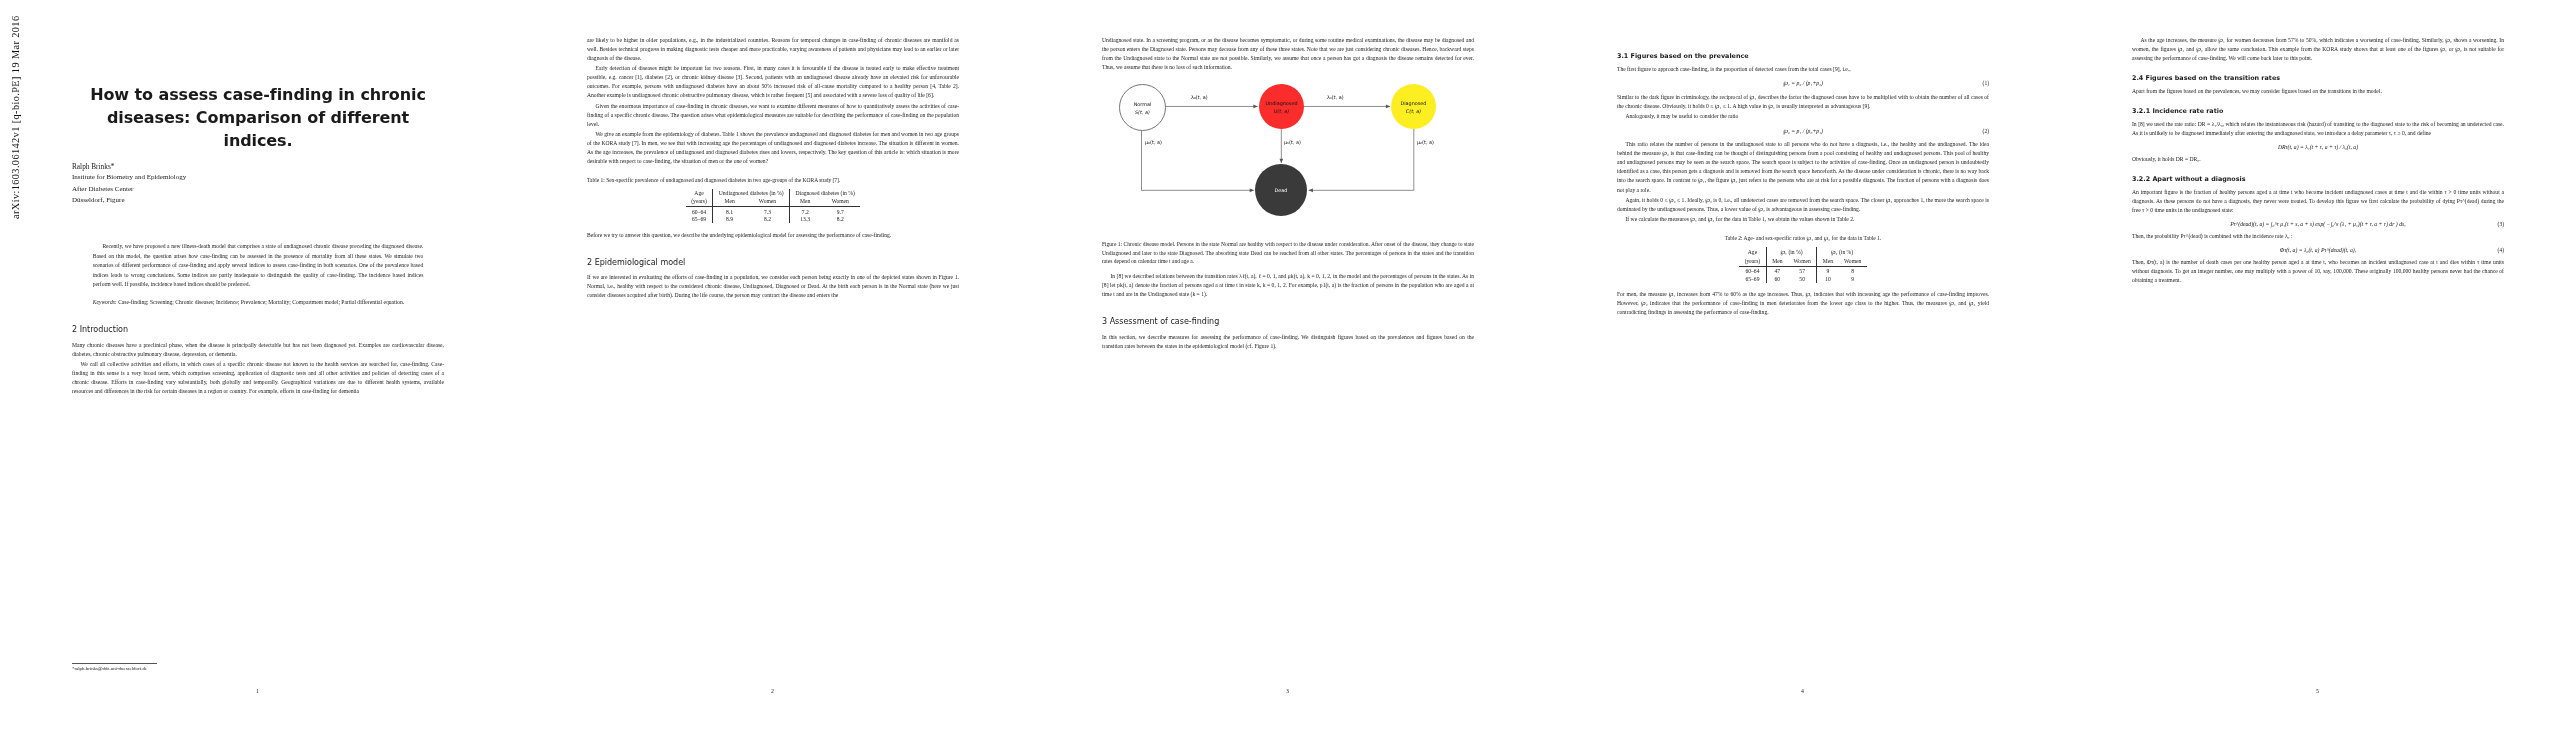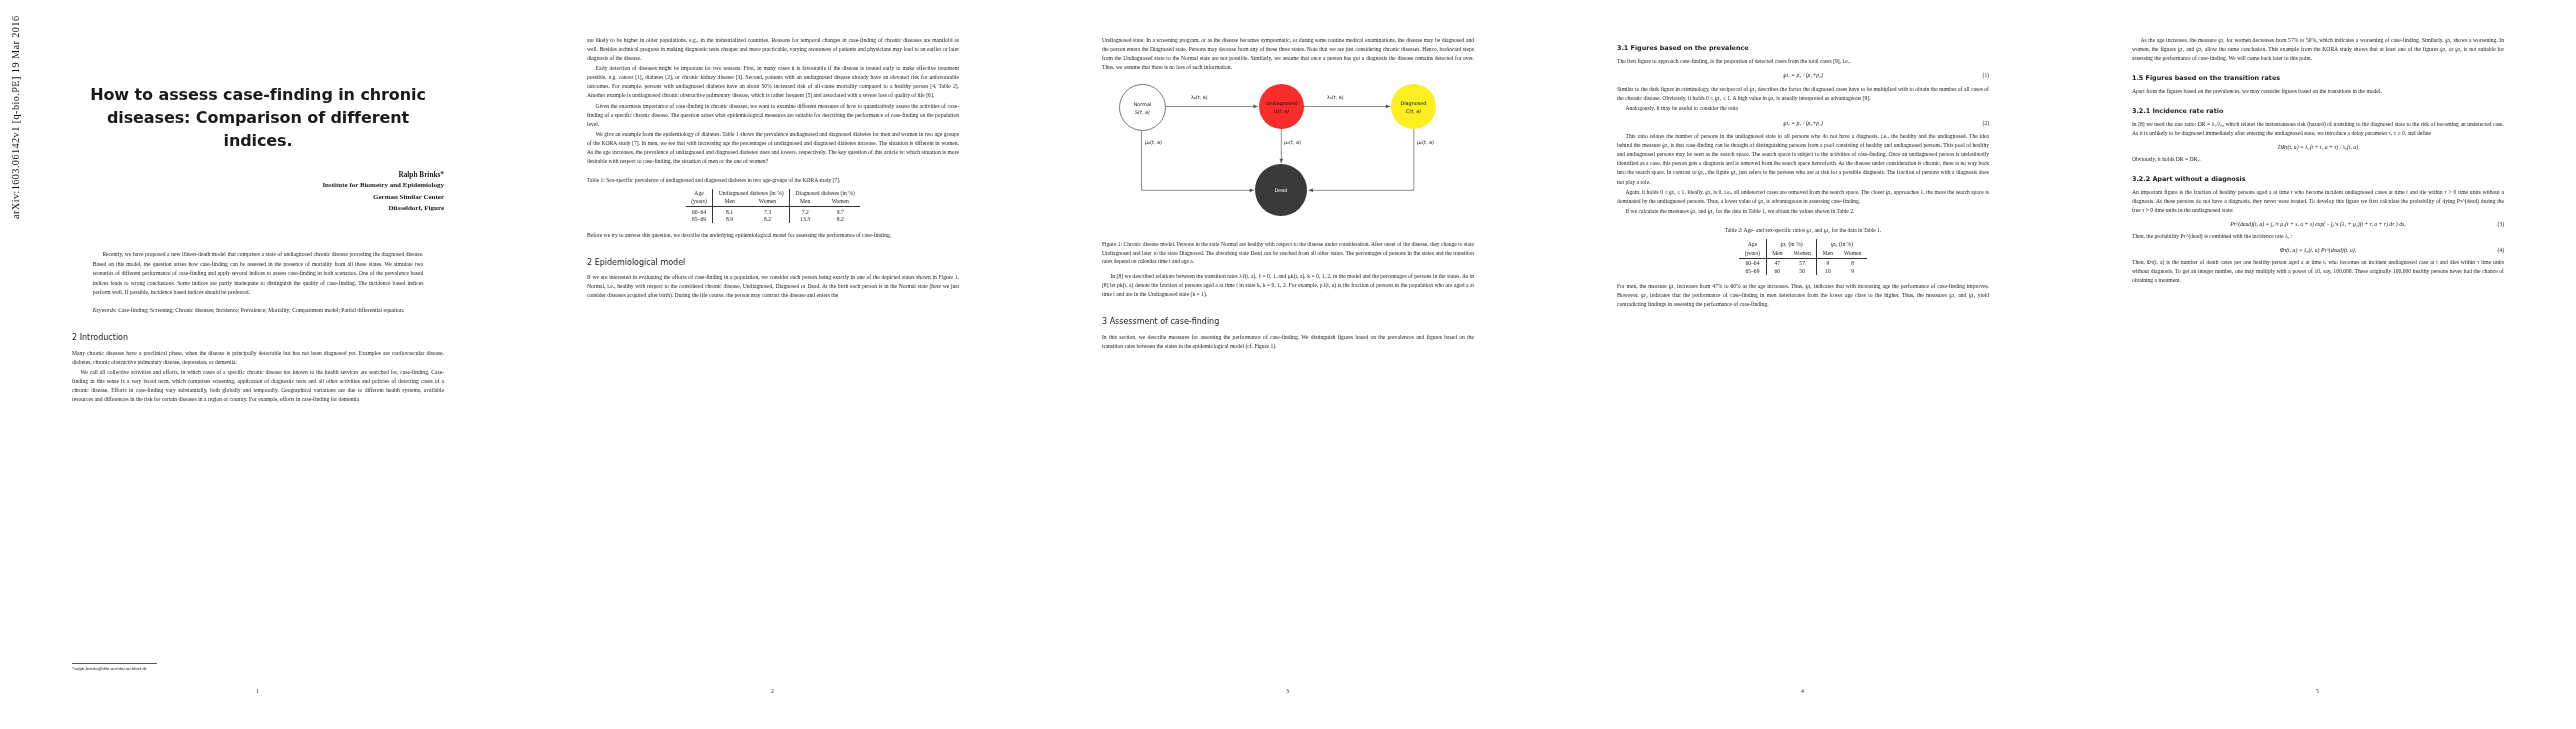--- a/index.html
+++ b/index.html
@@ -14,21 +14,21 @@
   .arxiv-stamp{
     position:absolute;left:9.7px;top:219px;width:377px;
     transform:rotate(-90deg);transform-origin:0 0;
     font-family:"Liberation Serif","DejaVu Serif",serif;
     font-size:10.3px;letter-spacing:0.4px;color:#111;white-space:nowrap;
   }
   
   .title{font-family:"DejaVu Sans","Liberation Sans",sans-serif;
          font-weight:bold;font-size:16px;line-height:1.45;text-align:center;
          margin:47px 0 0 0;letter-spacing:-0.1px;}
-  .author{text-align:right;font-size:7px;margin-top:16px;line-height:1.62;font-weight:bold;}
+  .author{text-align:left;font-size:7px;margin-top:8px;line-height:1.62;}
   .author .nm{font-size:7.3px;}
   .abstract{margin:36px 20.7px 0 20.7px;font-size:5.6px;line-height:1.68;
             text-align:justify;text-justify:inter-word;}
   .abstract p{margin:0 0 5.5px 0;text-indent:9.7px;}
   .kw{margin:8.5px 20.7px 0 20.7px;font-size:5.6px;line-height:1.68;text-align:justify;}
   .kw i{font-style:italic;}
   h2.sec{font-family:"DejaVu Sans","Liberation Sans",sans-serif;font-weight:normal;
          font-size:8px;margin:18px 0 6.7px 0;}
   h3.sub{font-family:"DejaVu Sans","Liberation Sans",sans-serif;font-weight:bold;
          font-size:6.4px;margin:11px 0 4.9px 0;}
@@ -70,21 +70,21 @@
   <div class="page">
     <div class="arxiv-stamp">arXiv:1603.06142v1  [q-bio.PE]  19 Mar 2016</div>
     <div class="col">
       <div class="title">
         <span>How to assess case-finding in chronic</span><br>
         <span>diseases: Comparison of different indices.</span>
       </div>
       <div class="author">
         <div class="nm">Ralph Brinks*</div>
         <div>Institute for Biometry and Epidemiology</div>
-        <div>German Similar Center</div>
+        <div>After Diabetes Center</div>
         <div>Düsseldorf, Figure</div>
       </div>
       <div class="abstract">
         <p>Recently, we have proposed a new illness-death model that comprises a state of undiagnosed chronic disease preceding the diagnosed disease. Based on this model, the question arises how case-finding can be assessed in the presence of mortality from all these states. We simulate two scenarios of different performance of case-finding and apply several indices to assess case-finding in both scenarios. One of the prevalence based indices leads to wrong conclusions. Some indices are partly inadequate to distinguish the quality of case-finding. The incidence based indices perform well. If possible, incidence based indices should be preferred.</p>
       </div>
       <div class="kw">
         <i>Keywords:</i>
         <span>Case-finding; Screening; Chronic diseases; Incidence; Prevalence; Mortality; Compartment model; Partial differential equation.</span>
       </div>
       <h2 class="sec">2  Introduction</h2>
@@ -189,21 +189,21 @@
 
       <p class="body" style="margin-top:6px">In [8] we described relations between the transition rates λℓ(t, a), ℓ = 0, 1, and μk(t, a), k = 0, 1, 2, in the model and the percentages of persons in the states. As in [8] let pk(t, a) denote the fraction of persons aged a at time t in state k, k = 0, 1, 2. For example, p1(t, a) is the fraction of persons in the population who are aged a at time t and are in the Undiagnosed state (k = 1).</p>
       <h2 class="sec">3  Assessment of case-finding</h2>
       <p class="body noind">In this section, we describe measures for assessing the performance of case-finding. We distinguish figures based on the prevalences and figures based on the transition rates between the states in the epidemiological model (cf. Figure 1).</p>
     </div>
     <div class="pageno">3</div>
   </div>
 
   <div class="page">
     <div class="col">
-      <h3 class="sub" style="margin-top:8px">3.1  Figures based on the prevalence</h3>
+      <h3 class="sub" style="margin-top:16px">3.1  Figures based on the prevalence</h3>
       <p class="body noind">The first figure to approach case-finding, is the proportion of detected cases from the total cases [9], i.e.,</p>
       <div class="eq">
         <span>℘₁ = p₂ / (p₁+p₂)</span>
         <span class="num">(1)</span>
       </div>
       <p class="body noind">Similar to the dark figure in criminology, the reciprocal of ℘₁ describes the factor the diagnosed cases have to be multiplied with to obtain the number of all cases of the chronic disease. Obviously, it holds 0 ≤ ℘₁ ≤ 1. A high value in ℘₁ is usually interpreted as advantageous [9].</p>
       <p class="body">Analogously, it may be useful to consider the ratio</p>
       <div class="eq">
         <span>℘₂ = p₁ / (p₀+p₁)</span>
         <span class="num">(2)</span>
@@ -247,21 +247,21 @@
       </div>
 
       <p class="body noind">For men, the measure ℘₁ increases from 47% to 60% as the age increases. Thus, ℘₁ indicates that with increasing age the performance of case-finding improves. However, ℘₂ indicates that the performance of case-finding in men deteriorates from the lower age class to the higher. Thus, the measures ℘₁ and ℘₂ yield contradicting findings in assessing the performance of case-finding.</p>
     </div>
     <div class="pageno">4</div>
   </div>
 
   <div class="page">
     <div class="col">
       <p class="body" style="margin-top:0">As the age increases, the measure ℘₁ for women decreases from 57% to 50%, which indicates a worsening of case-finding. Similarly, ℘₂ shows a worsening. In women, the figures ℘₁ and ℘₂ allow the same conclusion. This example from the KORA study shows that at least one of the figures ℘₁ or ℘₂ is not suitable for assessing the performance of case-finding. We will come back later to this point.</p>
-      <h3 class="sub">1.5  Figures based on the transition rates</h3>
+      <h3 class="sub">2.4  Figures based on the transition rates</h3>
       <p class="body noind">Apart from the figures based on the prevalences, we may consider figures based on the transitions in the model.</p>
       <h3 class="sub">3.2.1  Incidence rate ratio</h3>
       <p class="body noind">In [8] we used the rate ratio: DR = λ₁/λ₀, which relates the instantaneous risk (hazard) of transiting to the diagnosed state to the risk of becoming an undetected case. As it is unlikely to be diagnosed immediately after entering the undiagnosed state, we introduce a delay parameter τ, τ ≥ 0, and define</p>
       <div class="eq">
         <span>DRτ(t, a) = λ₁(t + τ, a + τ) / λ₀(t, a)</span>
       </div>
       <p class="body noind">Obviously, it holds DR = DR₀.</p>
       <h3 class="sub">3.2.2  Apart without a diagnosis</h3>
       <p class="body noind">An important figure is the fraction of healthy persons aged a at time t who become incident undiagnosed cases at time t and die within τ &gt; 0 time units without a diagnosis. As these persons do not have a diagnosis, they never were treated. To develop this figure we first calculate the probability of dying Pτ^(dead) during the free τ &gt; 0 time units in the undiagnosed state:</p>
       <div class="eq">

